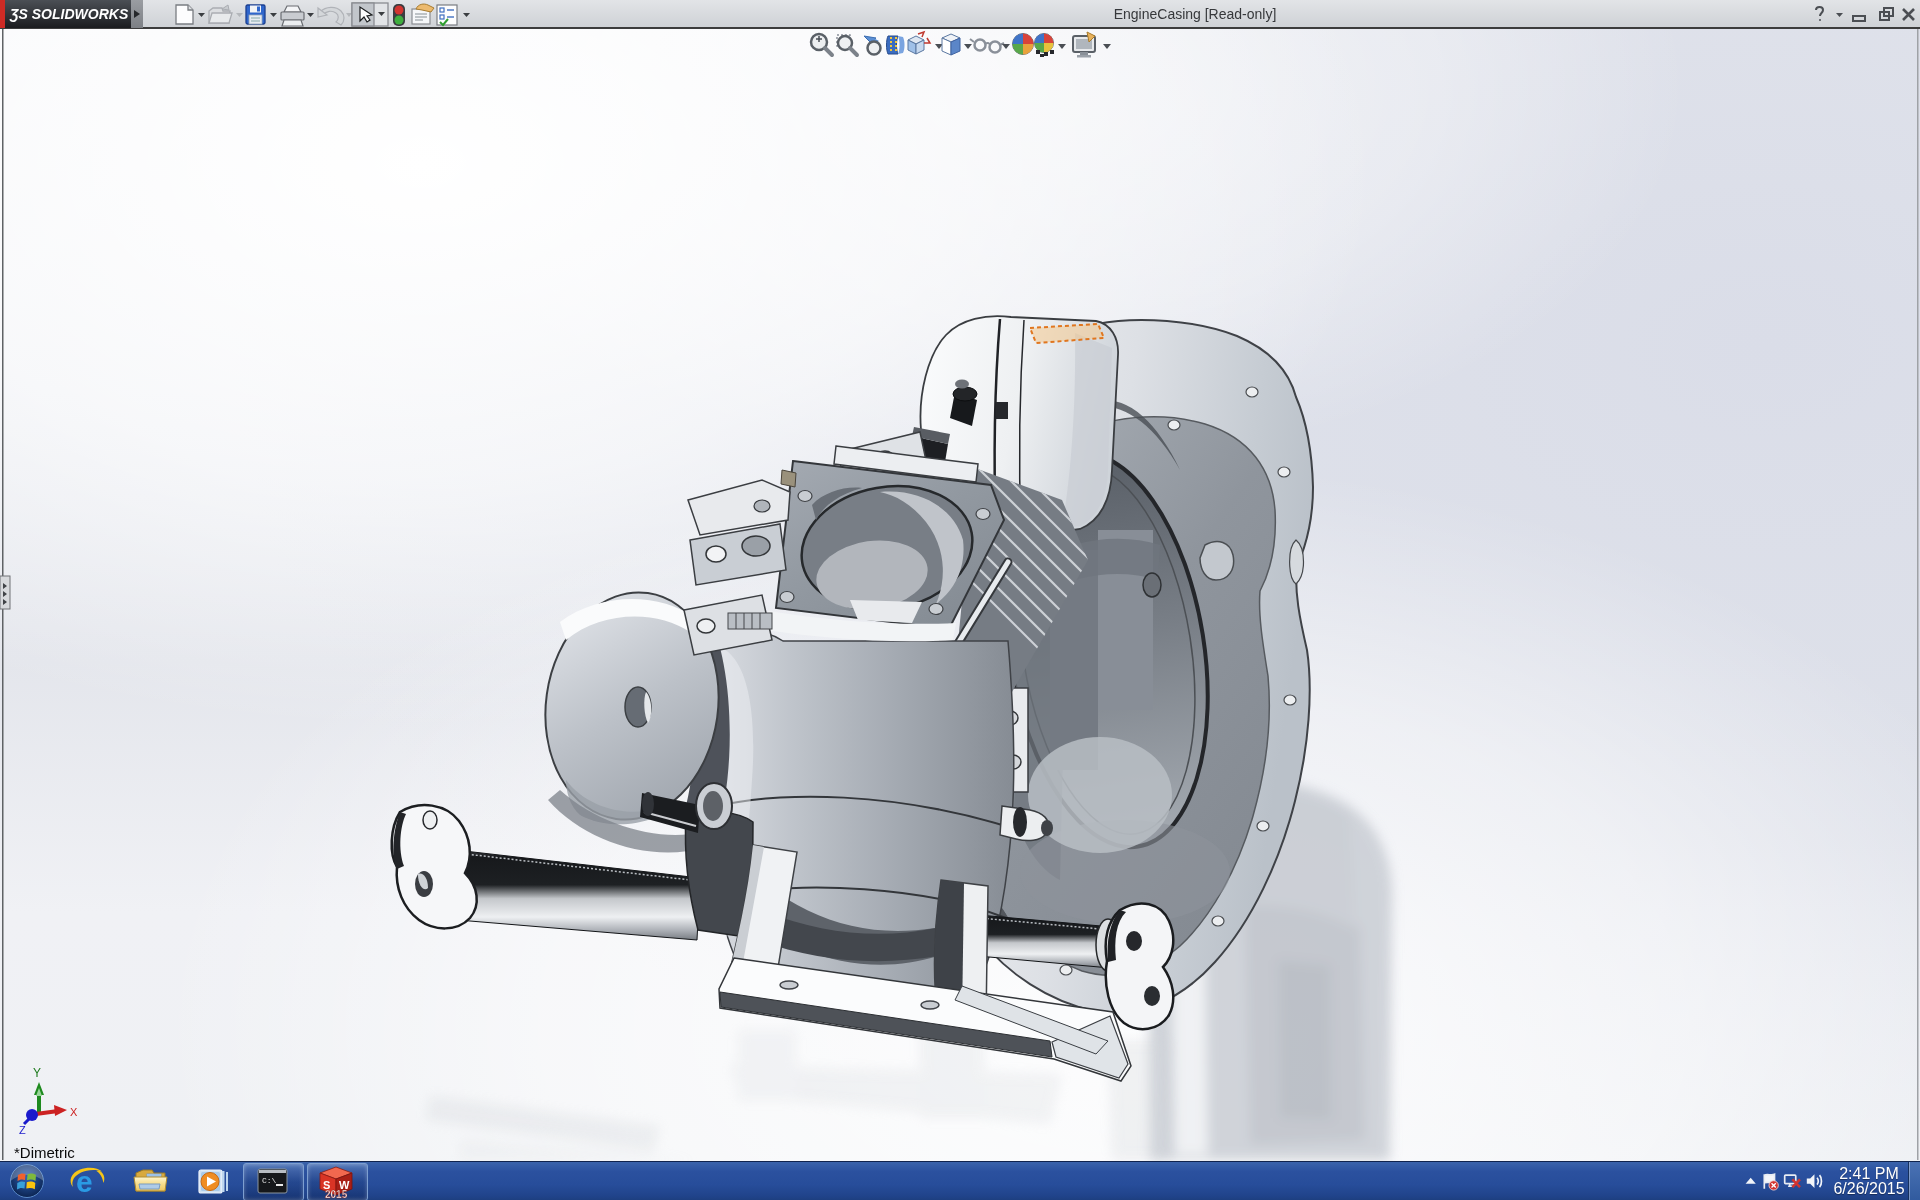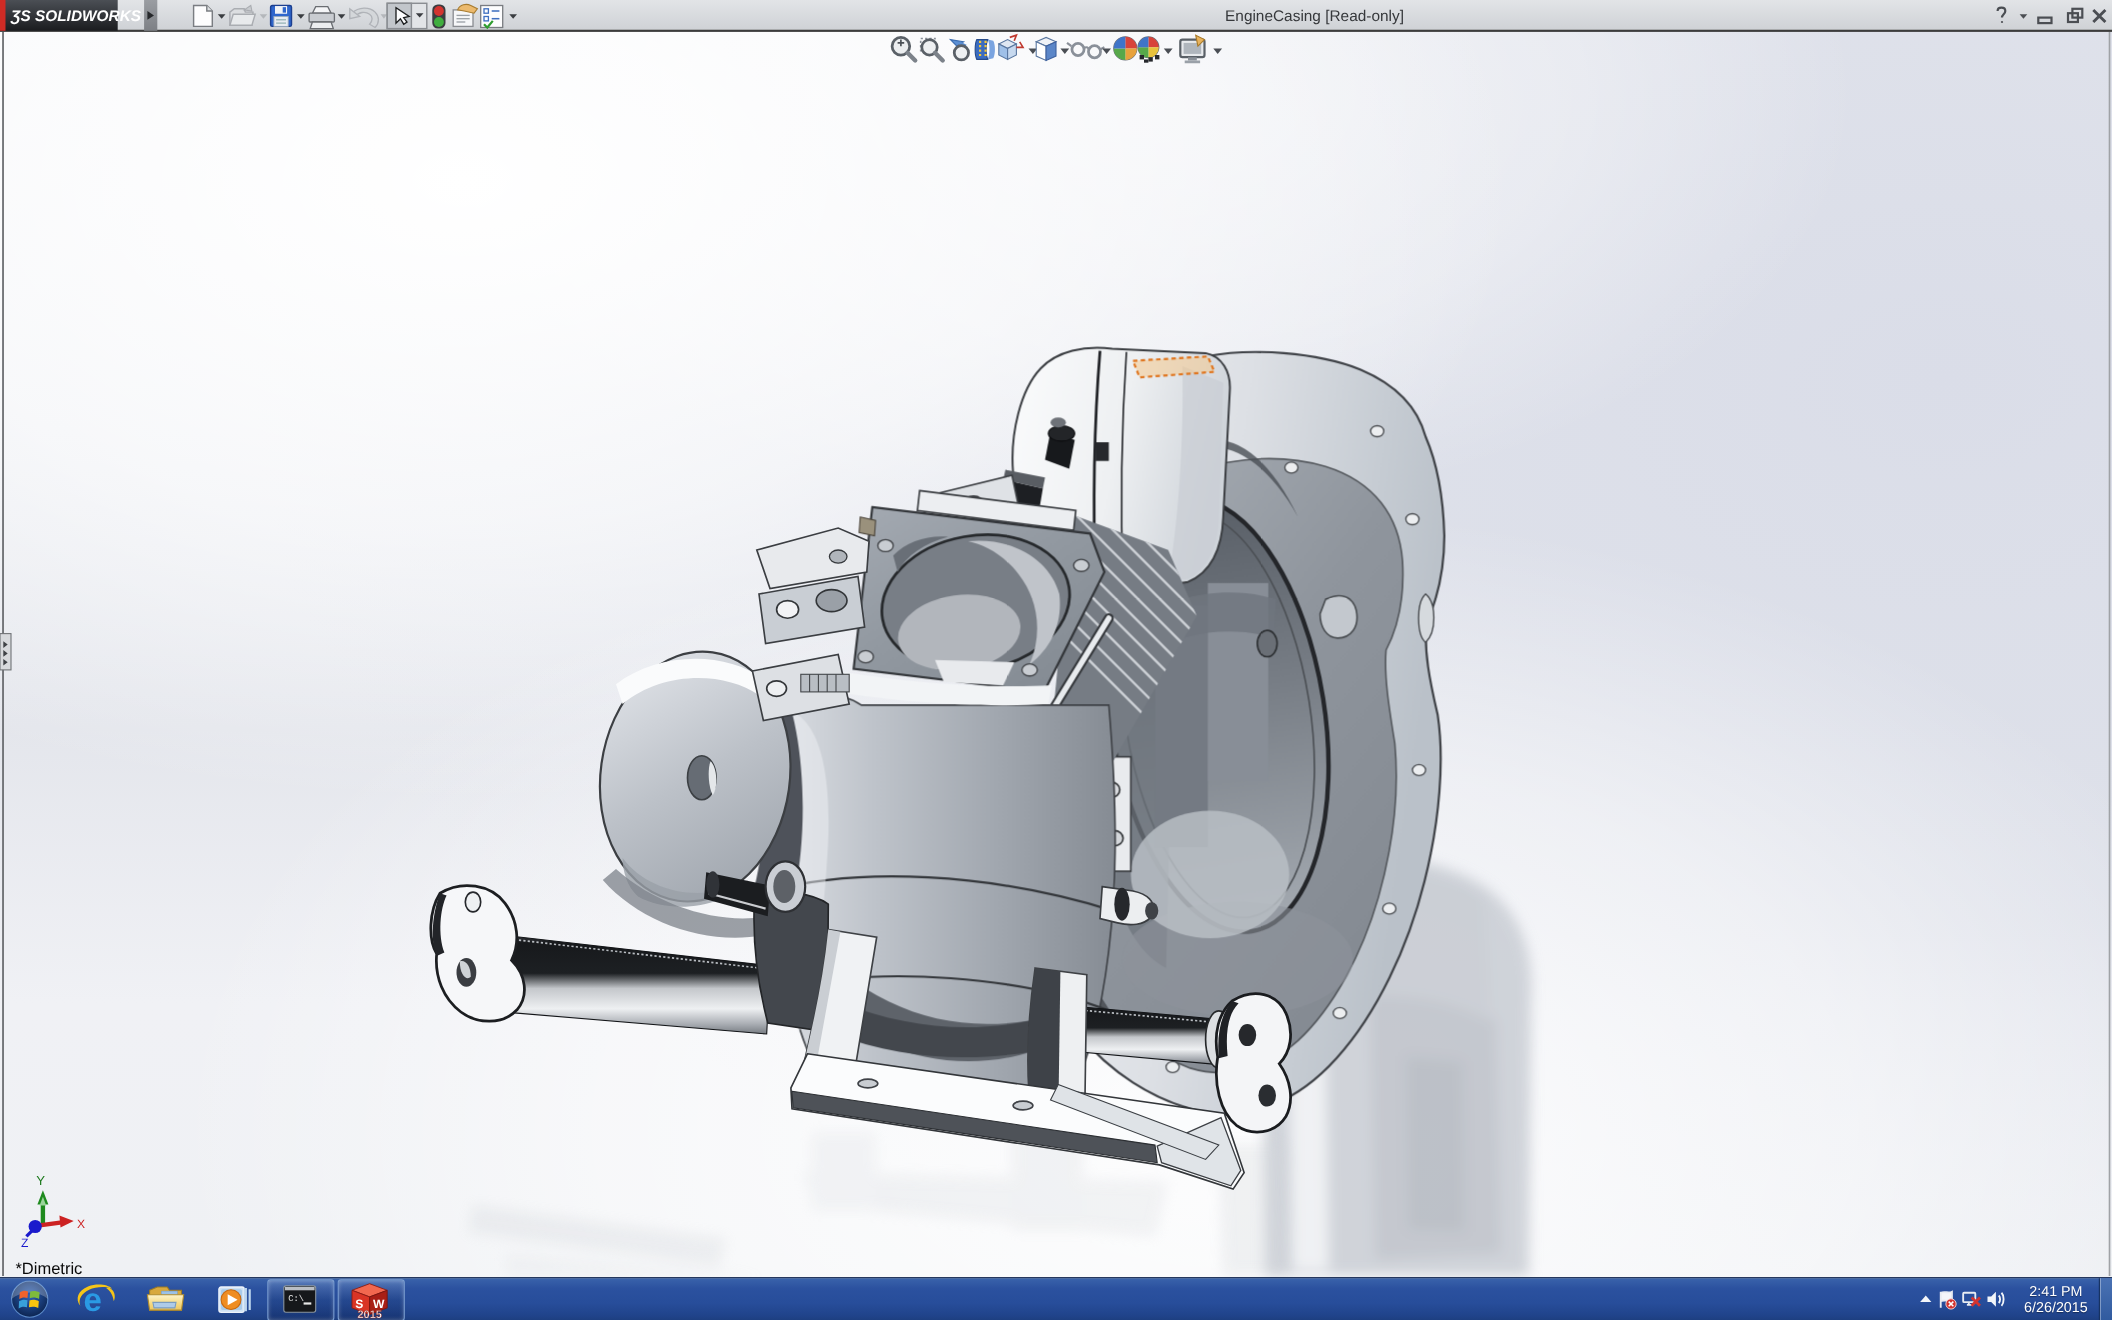--- a/index.html
+++ b/index.html
@@ -1,28 +1,28 @@
 <!DOCTYPE html>
 <html><head>
 <meta charset="utf-8">
 <style>
 html,body{margin:0;padding:0;width:1920px;height:1200px;overflow:hidden;background:#eceef1;font-family:"Liberation Sans",sans-serif;}
 #stage{position:absolute;left:0;top:0;width:1920px;height:1200px;}
 #viewport{position:absolute;left:0;top:0;}
 #titlebar{position:absolute;left:0;top:0;width:1920px;height:29px;background:linear-gradient(#e2e4e7,#cfd2d6);border-bottom:2px solid #3c3c3c;box-sizing:border-box;}
-#logoblock{position:absolute;left:0;top:0;width:107px;height:28px;background:linear-gradient(#4b4f55,#1b1c1f);}
+#logoblock{position:absolute;left:0;top:0;width:131px;height:28px;background:linear-gradient(#4b4f55,#1b1c1f);}
 #redstripe{position:absolute;left:0;top:0;width:5px;height:28px;background:#cf2b25;}
 #logotext{position:absolute;left:10px;top:6px;color:#fff;font-size:14px;font-weight:bold;font-style:italic;letter-spacing:0px;white-space:nowrap;}
 #expandbtn{position:absolute;left:131px;top:0;width:12px;height:28px;background:linear-gradient(#9a9da2,#7d8085);}
 #expandbtn:after{content:"";position:absolute;left:3px;top:10px;border-left:6px solid #26282b;border-top:4px solid transparent;border-bottom:4px solid transparent;}
 #wintitle{position:absolute;left:1055px;top:6px;width:280px;text-align:center;font-size:14px;color:#36383b;}
 #taskbar{position:absolute;left:0;top:1161px;width:1920px;height:39px;background:linear-gradient(#3a63ab 0%,#2b519f 25%,#274d9a 60%,#20438a 90%,#1d3f80 100%);border-top:1px solid #10244e;box-sizing:border-box;}
 .tbtn{position:absolute;top:1px;height:36px;border-radius:3px;}
 .tbox{border:1px solid #7d9fd0;background:linear-gradient(rgba(180,205,240,0.25),rgba(30,60,120,0.35) 50%,rgba(10,30,80,0.35));box-shadow:inset 0 0 4px rgba(255,255,255,0.3);}
-#clock{position:absolute;right:6px;top:4px;width:90px;color:#fff;font-size:13px;text-align:center;line-height:15px;text-shadow:0 1px 1px rgba(0,0,0,0.4);}
+#clock{position:absolute;right:6px;top:4px;width:90px;color:#fff;font-size:16px;text-align:center;line-height:15px;text-shadow:0 1px 1px rgba(0,0,0,0.4);}
 #showdesk{position:absolute;right:0;top:0;width:11px;height:39px;background:linear-gradient(#4a72b4,#305a9e);border-left:1px solid #16305e;box-shadow:inset 1px 0 0 rgba(255,255,255,0.35);}
 </style>
 </head>
 <body>
 <div id="stage">
 <svg id="viewport" width="1920" height="1200" viewBox="0 0 1920 1200" xmlns="http://www.w3.org/2000/svg">
 <defs>
 <linearGradient id="bgv" x1="0" y1="0" x2="0" y2="1">
 <stop offset="0" stop-color="#f4f5f8"></stop>
 <stop offset="0.32" stop-color="#eceef3"></stop>

